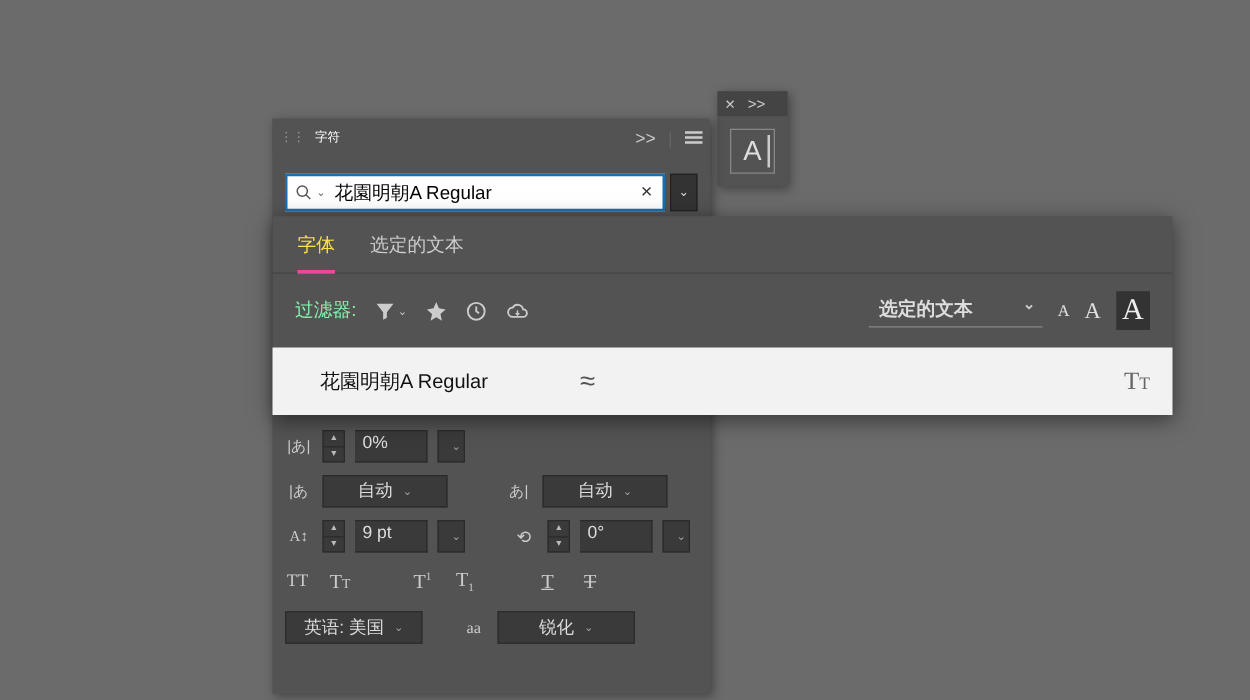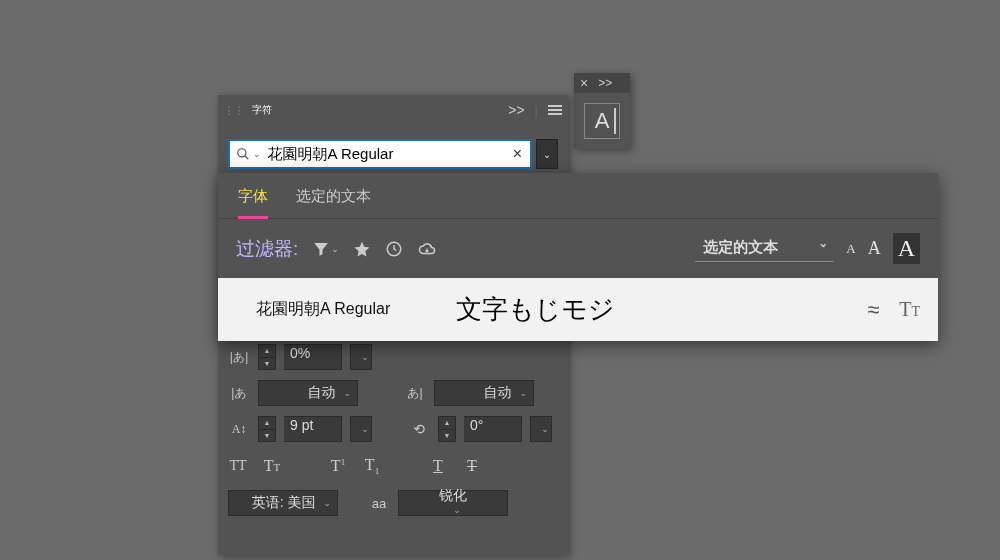--- a/index.html
+++ b/index.html
@@ -19,21 +19,21 @@
     .search-box { display:flex; align-items:center; background:#fff; border:2px solid #1a6fb0; height:30px; flex:1; padding:0 6px; }
     .search-box svg { flex-shrink:0;}
     .search-input { flex:1; border:none; outline:none; font-size:15px; background:transparent; color:#000; padding-left:4px;}
     .clear-x { color:#333; font-size:16px; cursor:pointer; padding:0 2px;}
     .dd-btn { width:22px; height:30px; background:#333; border:1px solid #222; margin-left:4px; display:flex; align-items:center; justify-content:center; color:#ddd; font-size:10px;}
     .dropdown-panel { position:absolute; left:218px; top:173px; width:720px; background:#535353; box-shadow:0 4px 16px rgba(0,0,0,0.5);}
     .dd-tabs { display:flex; gap:28px; padding:14px 20px 0 20px; border-bottom:1px solid #444;}
     .dd-tab { padding-bottom:10px; font-size:15px; color:#ccc; cursor:pointer;}
     .dd-tab.active { color:#fde047; border-bottom:3px solid #ec4899; margin-bottom:-1px;}
     .filter-row { display:flex; align-items:center; padding:14px 18px; gap:14px;}
-    .filter-label { font-size:19px; color:#c4b5fd;}
+    .filter-label { font-size:15px; color:#86efac;}
     .icon { color:#ccc; display:inline-flex; align-items:center; justify-content:center;}
     .filter-right { margin-left:auto; display:flex; align-items:center; gap:12px;}
     .selected-text { font-size:15px; color:#ddd; border-bottom:1px solid #888; padding:2px 56px 4px 8px; position:relative;font-weight:bold;}
     .selected-text::after { content:'⌄'; position:absolute; right:6px; top:0; font-size:12px; color:#ccc;}
     .size-a { font-family:serif;}
     .size-a.small { font-size:13px;}
     .size-a.med { font-size:18px;}
     .size-a.big { font-size:24px; background:#333; padding:2px 5px; color:#eee;}
     .font-item { background:#f2f2f2; display:flex; align-items:center; padding:14px 18px; gap:20px;}
     .font-name { color:#111; font-size:16px; flex:0 0 200px; padding-left:20px;}
@@ -41,21 +41,21 @@
     .approx { color:#555; font-size:22px; margin-left:8px;}
     .tt-icon { margin-left:auto; font-family:serif; font-size:20px; color:#666;}
     .low-rows { padding:10px 10px; display:flex; flex-direction:column; gap:10px;}
     .ctrl-row { display:flex; align-items:center; gap:8px;}
     .tiny-icon { width:22px; height:22px; display:flex; align-items:center; justify-content:center; color:#ccc; font-size:12px; border:1px solid transparent;}
     .stepper { width:18px; height:26px; background:#3a3a3a; border:1px solid #2a2a2a; display:flex; flex-direction:column;}
     .stepper span { flex:1; display:flex; align-items:center; justify-content:center; font-size:7px; color:#bbb;}
     .stepper span:first-child { border-bottom:1px solid #2a2a2a;}
     .num-input { background:#3a3a3a; border:1px solid #2a2a2a; color:#ddd; height:26px; padding:0 6px; font-size:14px; border-left:none;}
     .w58 { width:58px;}
-    .sel { background:#3a3a3a; border:1px solid #2a2a2a; color:#ddd; height:26px; padding:0 6px; font-size:14px; display:flex; align-items:center; justify-content:flex-end;}
+    .sel { background:#3a3a3a; border:1px solid #2a2a2a; color:#ddd; height:26px; padding:0 6px; font-size:14px; display:flex; align-items:center; justify-content:center;}
     .sel .chv { font-size:9px; color:#aaa; margin-left:8px;}
     .type-btns { display:flex; gap:14px; align-items:center; padding:4px 0;}
     .tb { font-family:serif; font-size:16px; color:#ccc; cursor:pointer; width:20px; text-align:center;}
     .group-gap { width:18px;}
     .icon-panel-top { height:20px; background:#444; display:flex; align-items:center; padding:0 6px; gap:10px;}
     .icon-panel-body { flex:1; display:flex; align-items:center; justify-content:center;}
     .a-box { width:36px; height:36px; border:1px solid #888; display:flex; align-items:center; justify-content:center; font-size:22px; position:relative;}
     .a-box::after { content:''; position:absolute; right:3px; top:4px; bottom:4px; width:2px; background:#ccc;}
   </style>
 </head>
@@ -156,22 +156,22 @@
       <span class="group-gap"></span>
       <span class="tb" style="text-decoration:underline;">T</span>
       <span class="tb" style="text-decoration:line-through;">T</span>
     </div>
     <div class="ctrl-row">
       <div class="sel" style="width:110px;">
           <span>英语: 美国</span>
           <span class="chv">⌄</span>
         </div>
       <div style="width:14px"></div>
-      <span class="tiny-icon" style="font-size:13px;">aa</span>
-      <div class="sel" style="width:110px;flex-direction:column;">
+      <span class="tiny-icon" style="font-size:13px;font-family:Liberation Serif, serif;">aa</span>
+      <div class="sel" style="width:110px;">
           <span>锐化</span>
           <span class="chv">⌄</span>
         </div>
     </div>
   </div>
 </div>
 
 <div class="dropdown-panel">
   <div class="dd-tabs">
     <div class="dd-tab active">字体</div>
@@ -204,17 +204,16 @@
     </span>
     <div class="filter-right">
       <div class="selected-text">选定的文本</div>
       <span class="size-a small">A</span>
       <span class="size-a med">A</span>
       <span class="size-a big">A</span>
     </div>
   </div>
   <div class="font-item">
     <span class="font-name">花園明朝A Regular</span>
-    <span class="font-sample">文字もじモジ</span>
     <span class="approx">≈</span>
     <span class="tt-icon">T<span style="font-size:14px;">T</span></span>
   </div>
 </div>
 
 </body></html>

